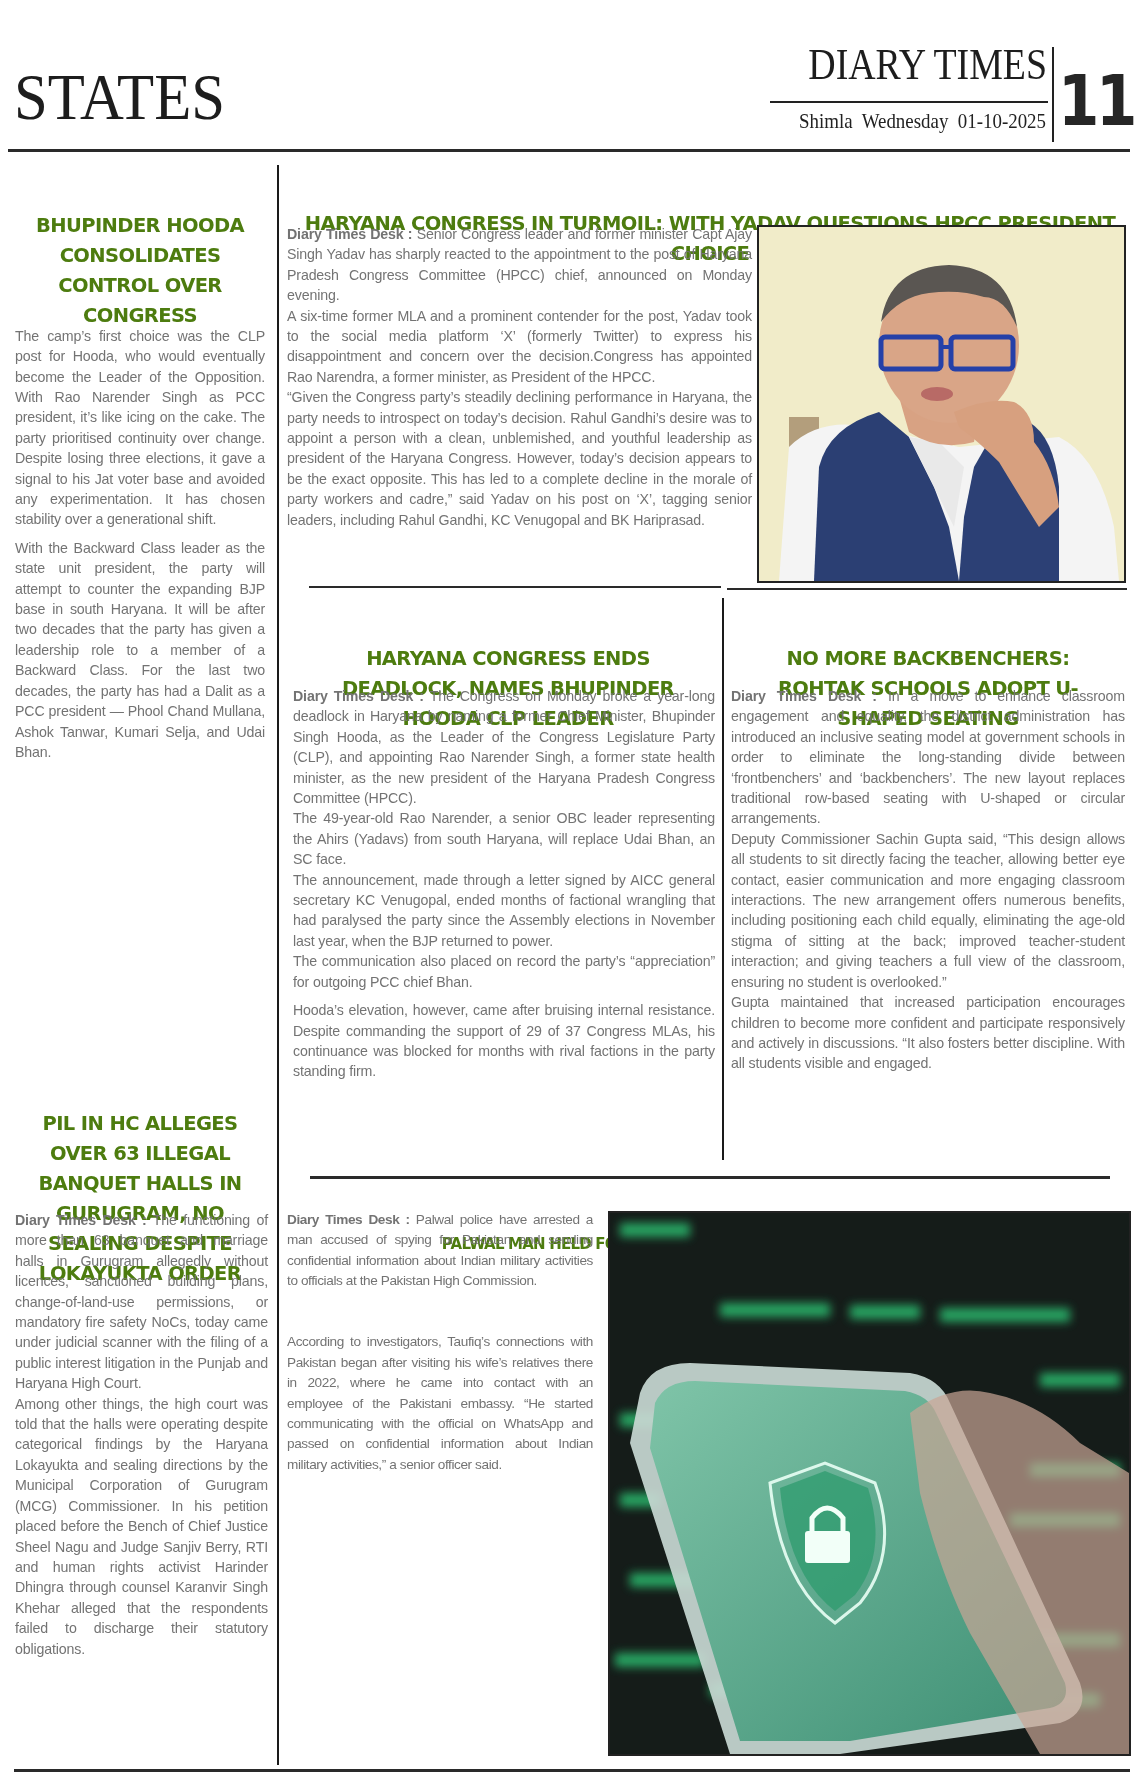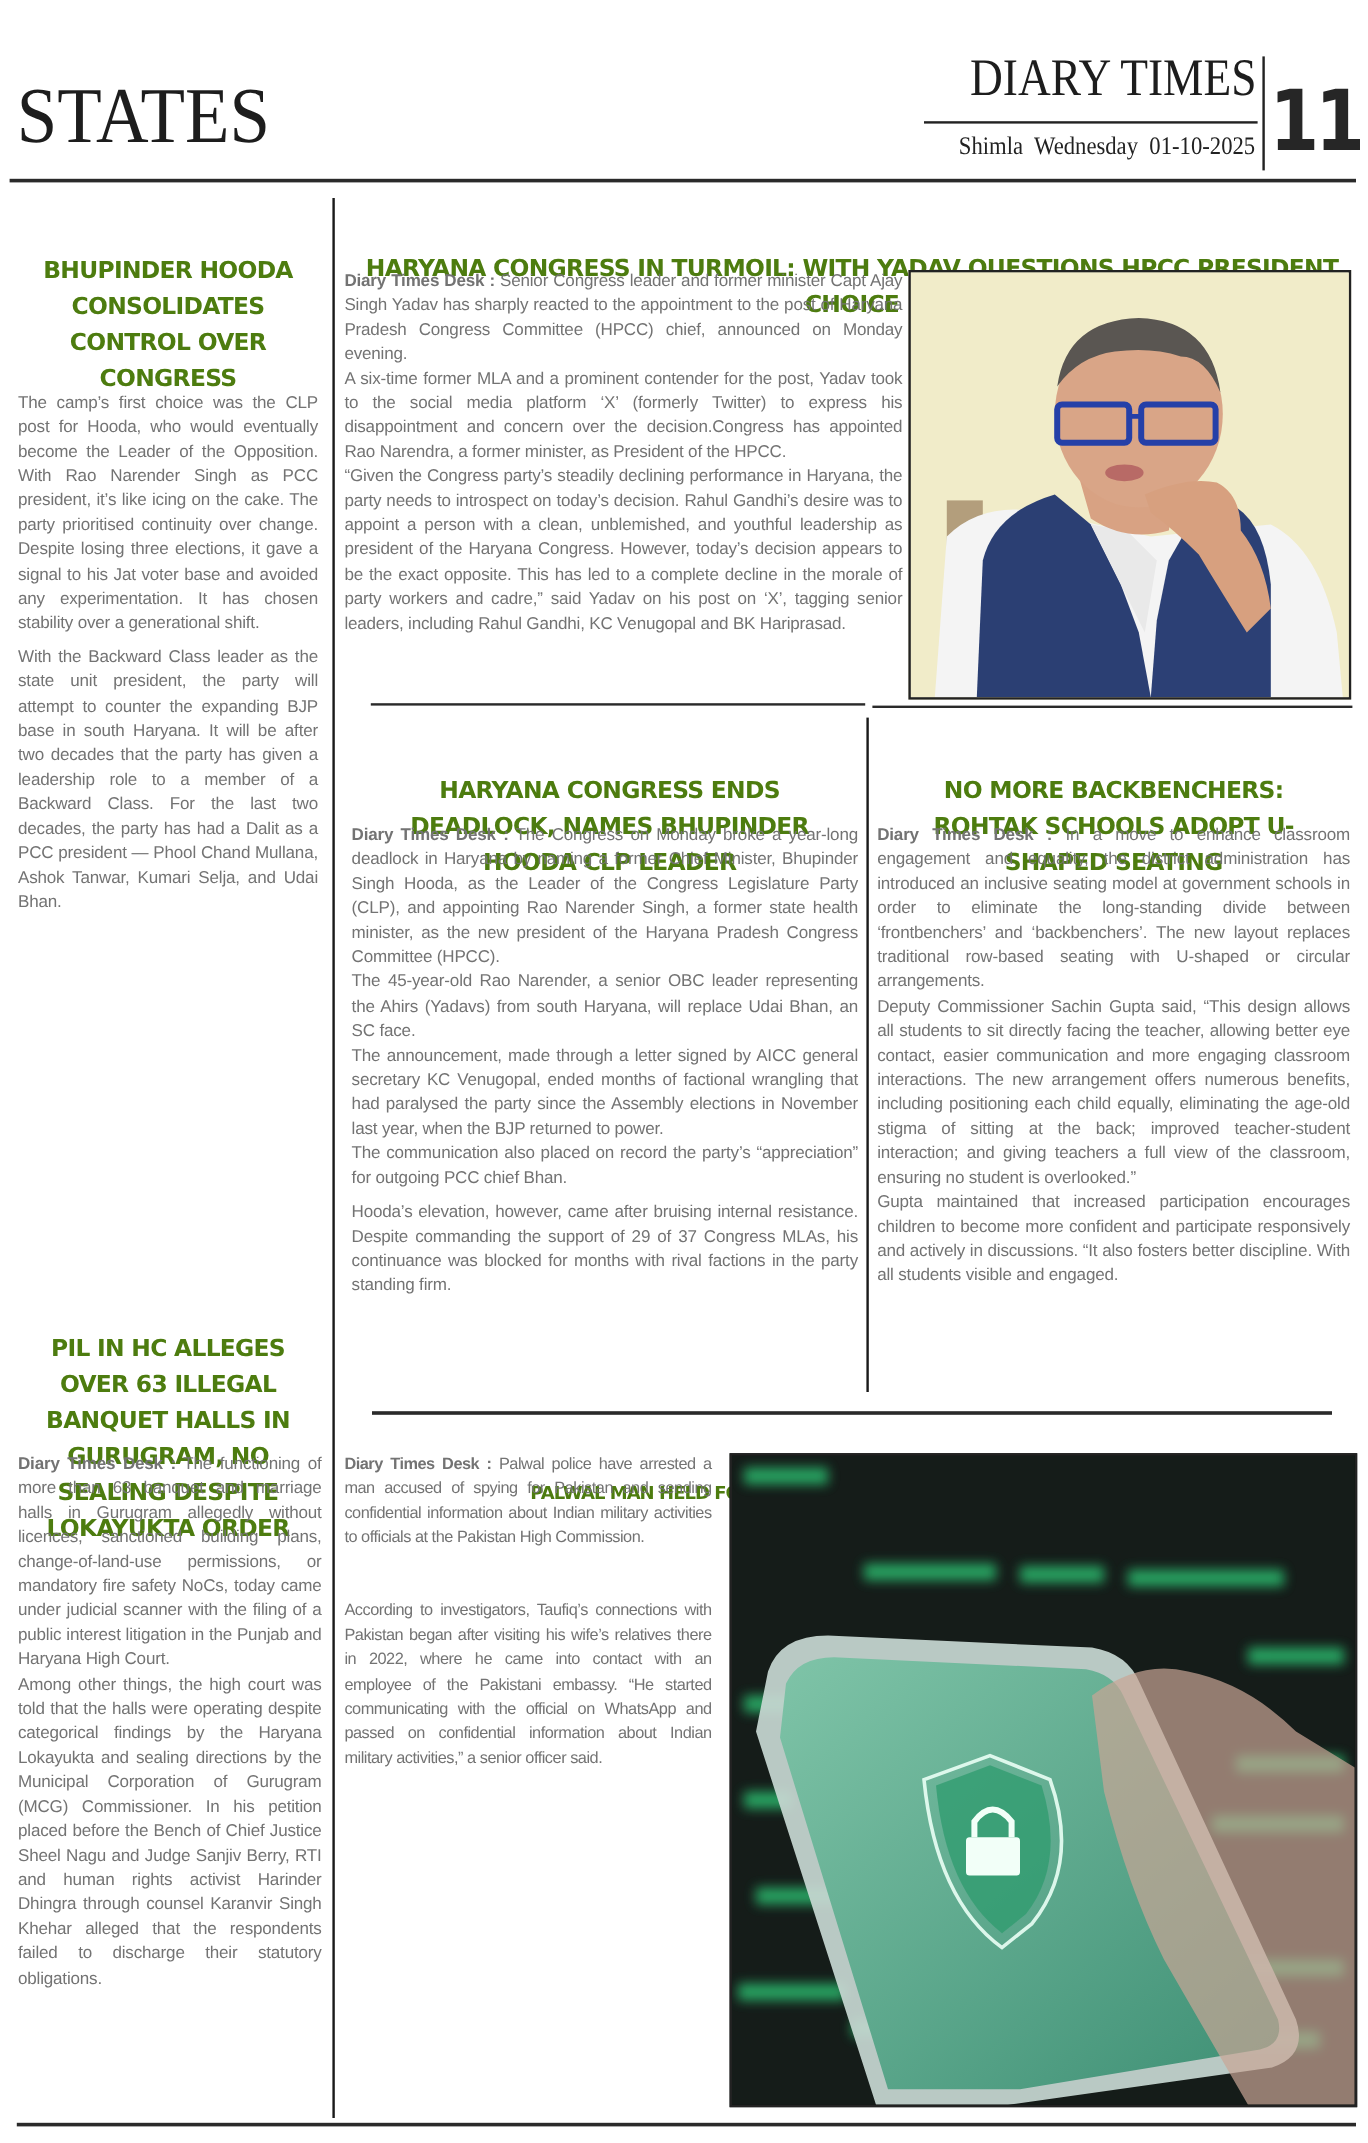--- a/index.html
+++ b/index.html
@@ -98,21 +98,21 @@
 
     <ellipse cx="178" cy="167" rx="16" ry="7" fill="#b86a66"></ellipse>
 
     <path d="M195 185 Q230 170 255 175 Q275 185 275 215 Q295 240 300 280 L280 300 Q255 260 240 235 Q220 215 200 200 Z" fill="#d7a07f"></path>
   </svg>
 </div>
 
 <div class="abs headline hl-mid" style="left:318px; top:597px; width:380px;">HARYANA CONGRESS ENDS DEADLOCK, NAMES BHUPINDER HOODA CLP LEADER</div>
 <div class="abs body-text" style="left:293px; top:686px; width:422px;">
   <p><span class="byline">Diary Times Desk :</span><span> The Congress on Monday broke a year-long deadlock in Haryana by naming a former Chief Minister, Bhupinder Singh Hooda, as the Leader of the Congress Legislature Party (CLP), and appointing Rao Narender Singh, a former state health minister, as the new president of the Haryana Pradesh Congress Committee (HPCC).</span></p>
-  <p>The 45-year-old Rao Narender, a senior OBC leader representing the Ahirs (Yadavs) from south Haryana, will replace Udai Bhan, an SC face.</p>
+  <p>The 49-year-old Rao Narender, a senior OBC leader representing the Ahirs (Yadavs) from south Haryana, will replace Udai Bhan, an SC face.</p>
   <p>The announcement, made through a letter signed by AICC general secretary KC Venugopal, ended months of factional wrangling that had paralysed the party since the Assembly elections in November last year, when the BJP returned to power.</p>
   <p>The communication also placed on record the party’s “appreciation” for outgoing PCC chief Bhan.</p>
   <p class="gap">Hooda’s elevation, however, came after bruising internal resistance. Despite commanding the support of 29 of 37 Congress MLAs, his continuance was blocked for months with rival factions in the party standing firm.</p>
 </div>
 
 <div class="abs headline hl-mid" style="left:752px; top:597px; width:352px;">NO MORE BACKBENCHERS: ROHTAK SCHOOLS ADOPT U-SHAPED SEATING</div>
 <div class="abs body-text" style="left:731px; top:686px; width:394px;">
   <p><span class="byline">Diary Times Desk :</span><span> In a move to enhance classroom engagement and equality, the district administration has introduced an inclusive seating model at government schools in order to eliminate the long-standing divide between ‘frontbenchers’ and ‘backbenchers’. The new layout replaces traditional row-based seating with U-shaped or circular arrangements.</span></p>
   <p>Deputy Commissioner Sachin Gupta said, “This design allows all students to sit directly facing the teacher, allowing better eye contact, easier communication and more engaging classroom interactions. The new arrangement offers numerous benefits, including positioning each child equally, eliminating the age-old stigma of sitting at the back; improved teacher-student interaction; and giving teachers a full view of the classroom, ensuring no student is overlooked.”</p>
   <p>Gupta maintained that increased participation encourages children to become more confident and participate responsively and actively in discussions. “It also fosters better discipline. With all students visible and engaged.</p>

